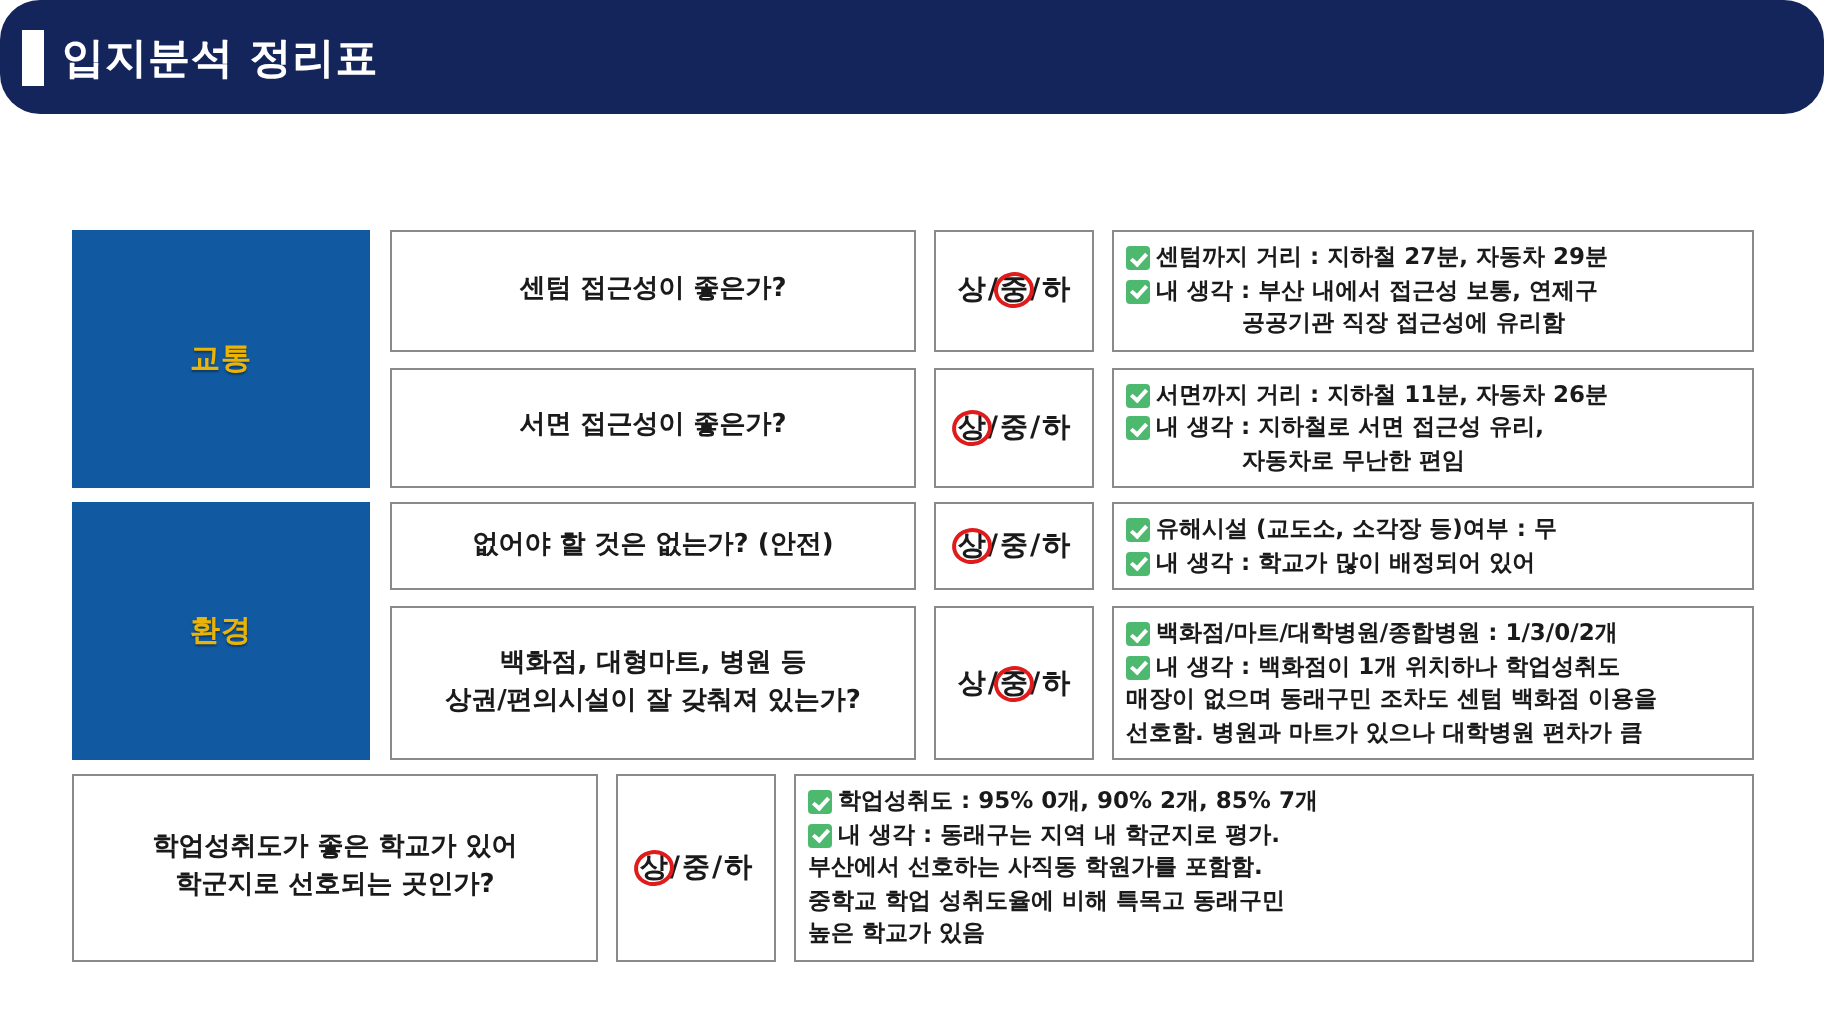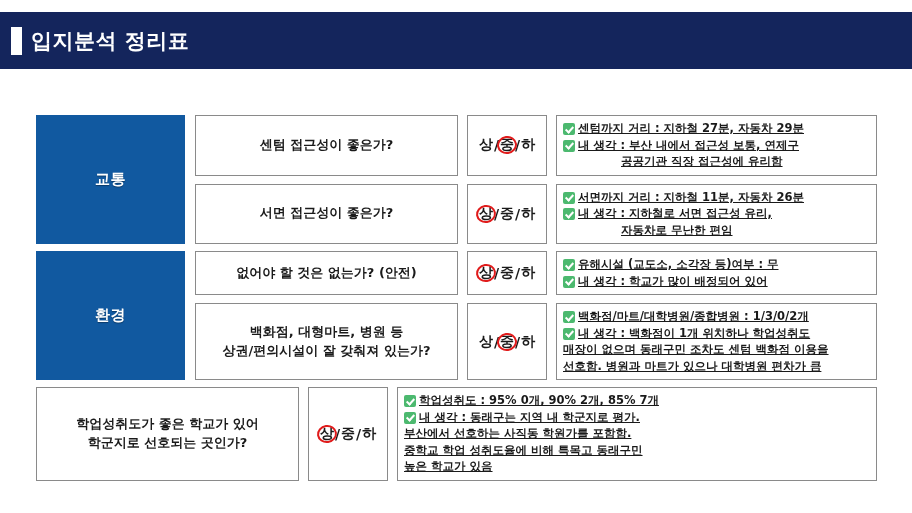--- a/index.html
+++ b/index.html
@@ -13,26 +13,27 @@
     position: relative;
     overflow: hidden;
     font-family: "DejaVu Sans", "Liberation Sans", sans-serif;
     color: #1a1a1a;
   }
 
   
   .title-bar {
     position: absolute;
     left: 0;
-    top: 12px;
+    top: 0;
     width: 912px;
     height: 57px;
     background: #14255c;
     display: flex;
     align-items: center;
+    border-radius: 20px;
   }
   .title-accent {
     width: 11px;
     height: 28px;
     background: #ffffff;
     margin-left: 11px;
     margin-right: 9px;
     flex: none;
   }
   .title-text {
@@ -61,21 +62,21 @@
     width: 149px;
     flex: none;
     background: #1159a0;
     display: flex;
     align-items: center;
     justify-content: center;
     margin-right: 10px;
     box-sizing: border-box;
   }
   .cat-label {
-    color: #ffffff;
+    color: #eab308;
     font-size: 15px;
     font-weight: bold;
     letter-spacing: 0.5px;
     text-shadow: 0 1px 1px rgba(0,0,0,0.35);
   }
 
   .rows {
     flex: 1 1 auto;
     display: flex;
     flex-direction: column;
@@ -141,21 +142,20 @@
     border: 2px solid #e01b1b;
     border-radius: 50%;
     box-sizing: border-box;
     pointer-events: none;
   }
 
   .n-cell {
     flex: 1 1 auto;
     align-items: center;
     padding: 5px 7px 5px 6px;
-    text-decoration: underline;
   }
   .n-list {
     width: 100%;
   }
   .n-line {
     display: flex;
     align-items: flex-start;
     font-size: 11.5px;
     font-weight: bold;
     line-height: 1.35;

